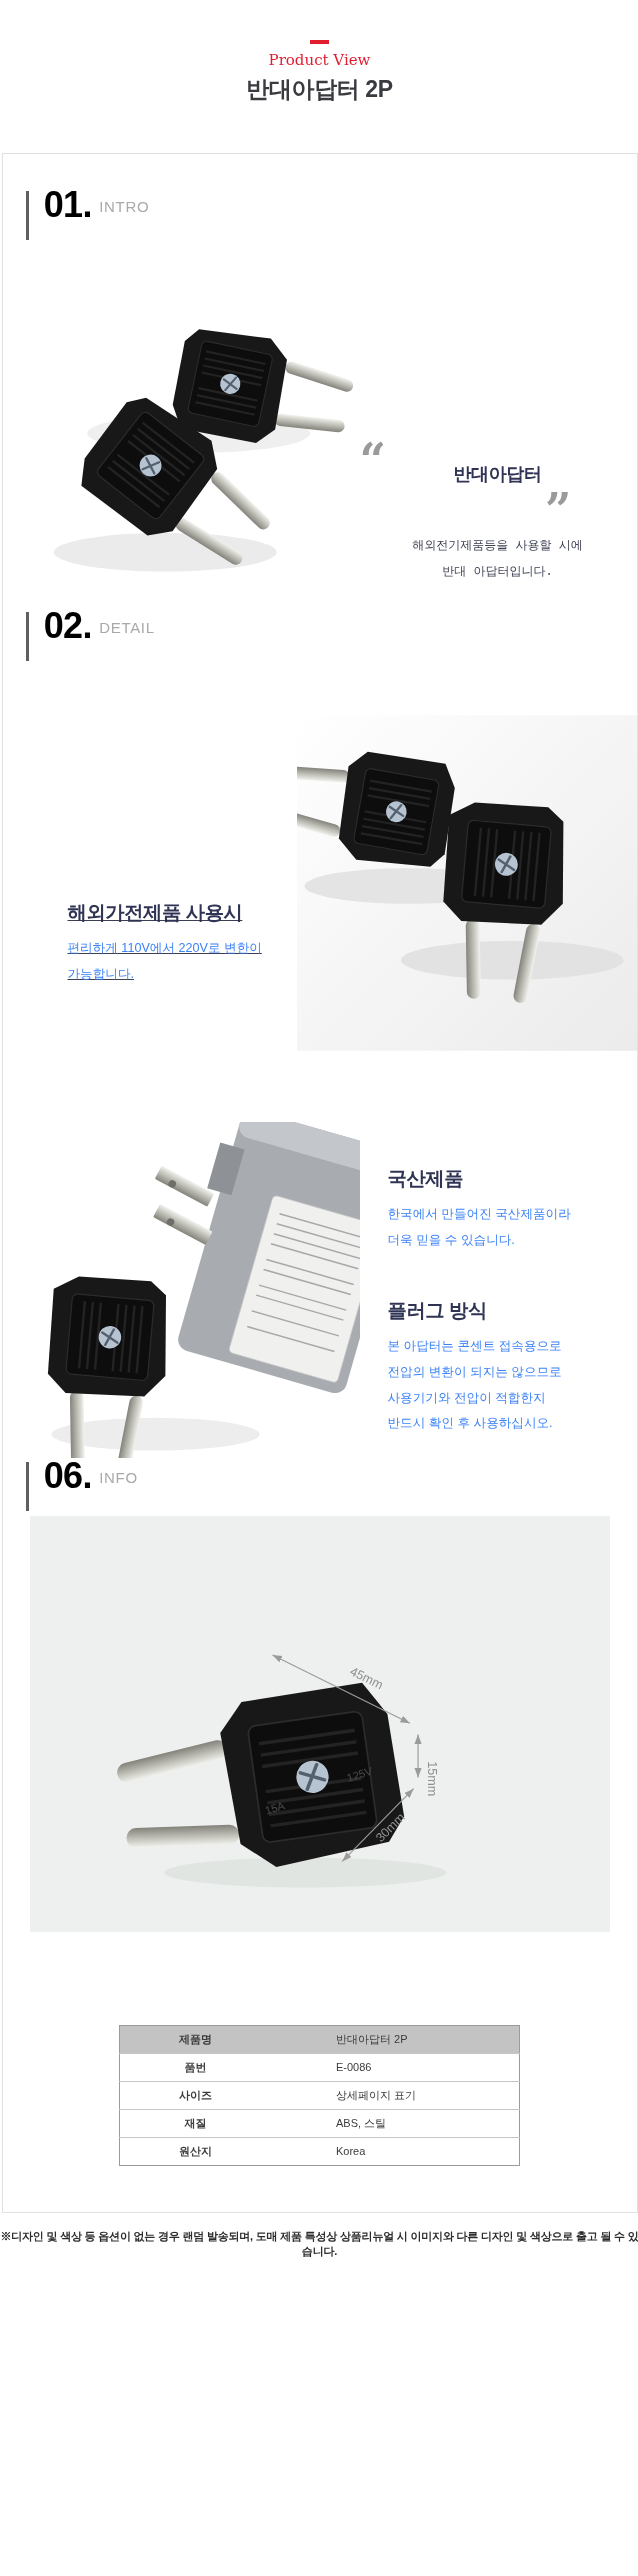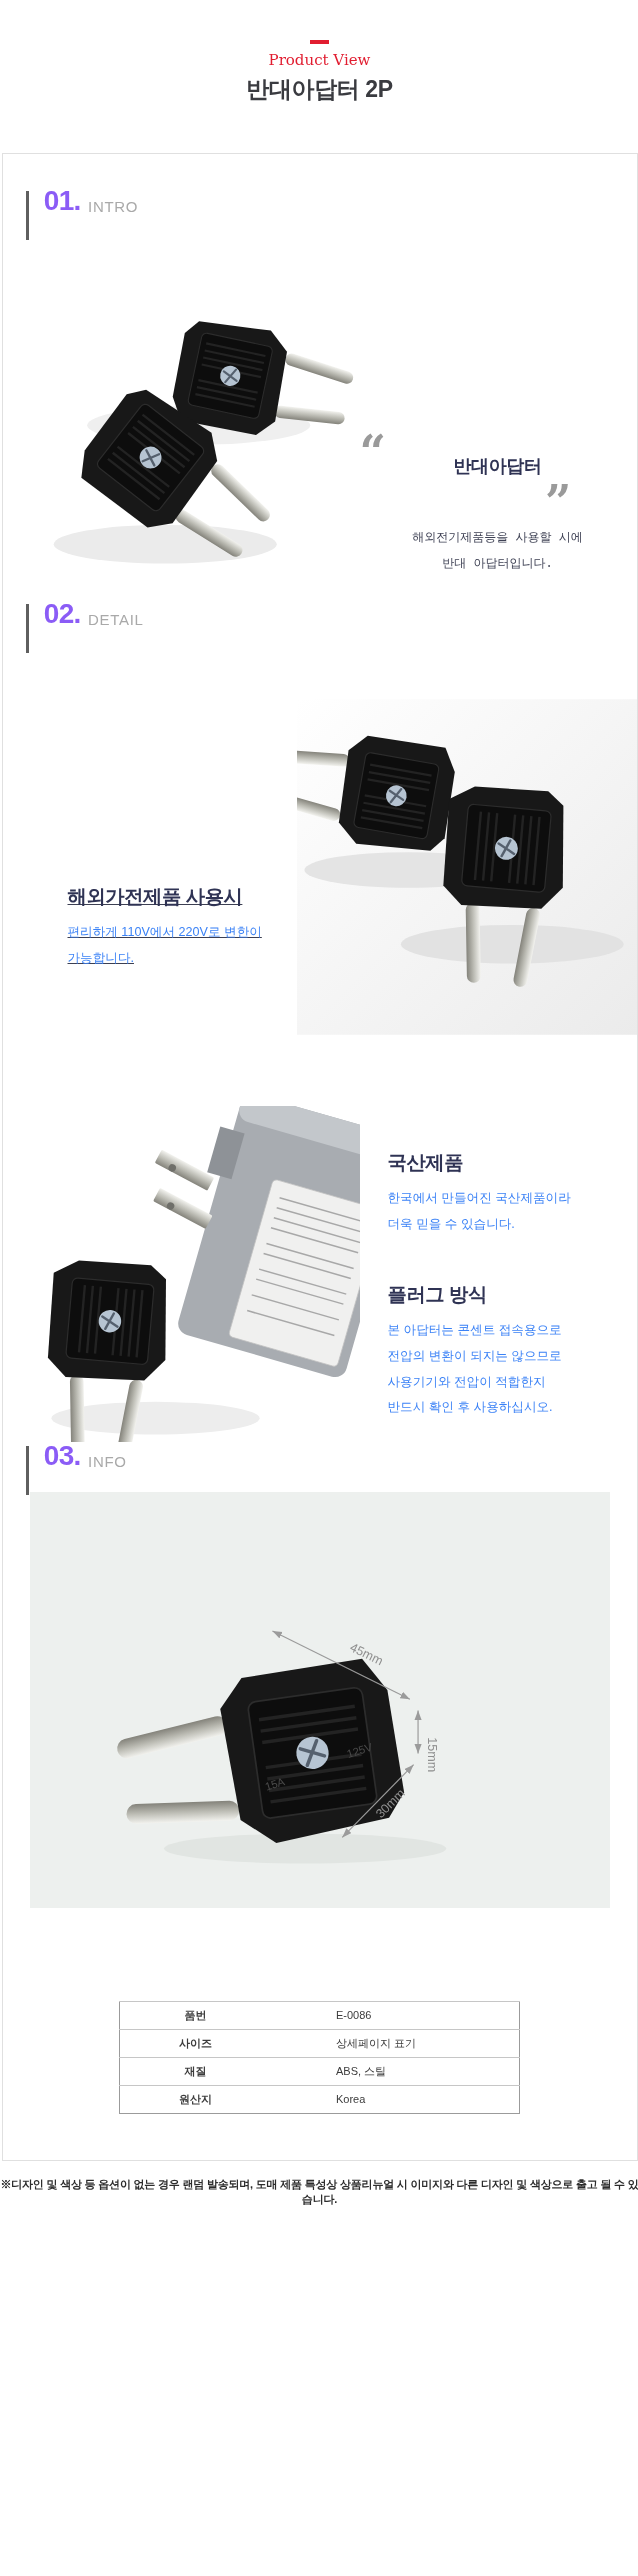--- a/index.html
+++ b/index.html
@@ -12,21 +12,21 @@
   .top{padding-top:40px;text-align:center;}
   .dash{width:19.3px;height:3.7px;background:var(--accent,#e11d30);margin:0 auto;}
   .eyebrow{margin-top:7.4px;font-family:"DejaVu Serif", serif;font-size:15px;color:var(--accent,#e11d30);}
   .page-title{margin-top:4.5px;font-size:23px;font-weight:bold;color:#3a3b40;letter-spacing:-0.4px;}
   
   .main-box{margin:48px 1.5px 0 1.5px;border:0.7px solid #e0e0e0;background:#fff;padding-bottom:46px;}
   
   .sec-head{position:relative;margin-left:22px;padding-left:19.3px;display:flex;align-items:flex-start;}
   .sec-head.first{padding-top:0;margin-top:33px;}
   .sec-bar{position:absolute;left:1.5px;top:4.5px;width:3px;height:49px;background:#5f5f5f;}
-  .sec-num{font-size:28px;line-height:1;font-weight:bold;color:#8b5cf6;letter-spacing:-0.7px;}
+  .sec-num{font-size:36px;line-height:1;font-weight:bold;color:#000000;letter-spacing:-0.7px;}
   .sec-label{font-size:15px;color:#a9a9a9;margin:11px 0 0 7.4px;letter-spacing:0.7px;}
   
   .intro-row{display:flex;margin-top:43px;height:342px;}
   .photo{position:relative;}
   .intro-photo{width:336px;height:342px;margin-left:21px;}
   .intro-right{width:276px;margin-top:171px;}
   .quote-row{position:relative;height:95px;}
   .q-mark{position:absolute;font-family:"DejaVu Serif", serif;font-size:46px;line-height:1;color:#9a9a9a;font-weight:bold;}
   .q-open{left:0;top:0;}
   .q-close{right:64px;bottom:-1.5px;}
@@ -206,21 +206,21 @@
           <span>전압의 변환이 되지는 않으므로</span>
           <span>사용기기와 전압이 적합한지</span>
           <span>반드시 확인 후 사용하십시오.</span>
         </div>
       </div>
     </div>
   </div>
 
   <div class="sec-head">
     <div class="sec-bar"></div>
-    <div class="sec-num">03.</div>
+    <div class="sec-num">06.</div>
     <div class="sec-label">INFO</div>
   </div>
 
   <div class="info-figure">
     <svg width="580" height="416" viewBox="0 0 780 560">
       <defs>
         <linearGradient id="pg4" x1="0" y1="0" x2="0" y2="1">
           <stop offset="0" stop-color="#f2f2ee"></stop>
             <stop offset="0.5" stop-color="#bcbcb4"></stop>
             <stop offset="1" stop-color="#84837b"></stop>
@@ -252,20 +252,24 @@
         <line x1="516" y1="367" x2="420" y2="465" marker-start="url(#ah4s)" marker-end="url(#ah4)"></line>
       </g>
       <text x="429" y="213" font-size="17" fill="#8f8f8f" transform="rotate(26 429 213)">45mm</text>
       <text x="536" y="330" font-size="17" fill="#8f8f8f" transform="rotate(90 536 330)">15mm</text>
       <text x="472" y="440" font-size="17" fill="#8f8f8f" transform="rotate(-45 472 440)">30mm</text>
     </svg>
   </div>
 
   <table class="spec">
     <tbody>
+      <tr class="head">
+        <td class="k">제품명</td>
+        <td class="v">반대아답터 2P</td>
+      </tr>
       <tr>
         <td class="k">품번</td>
         <td class="v">E-0086</td>
       </tr>
       <tr>
         <td class="k">사이즈</td>
         <td class="v">상세페이지 표기</td>
       </tr>
       <tr>
         <td class="k">재질</td>

